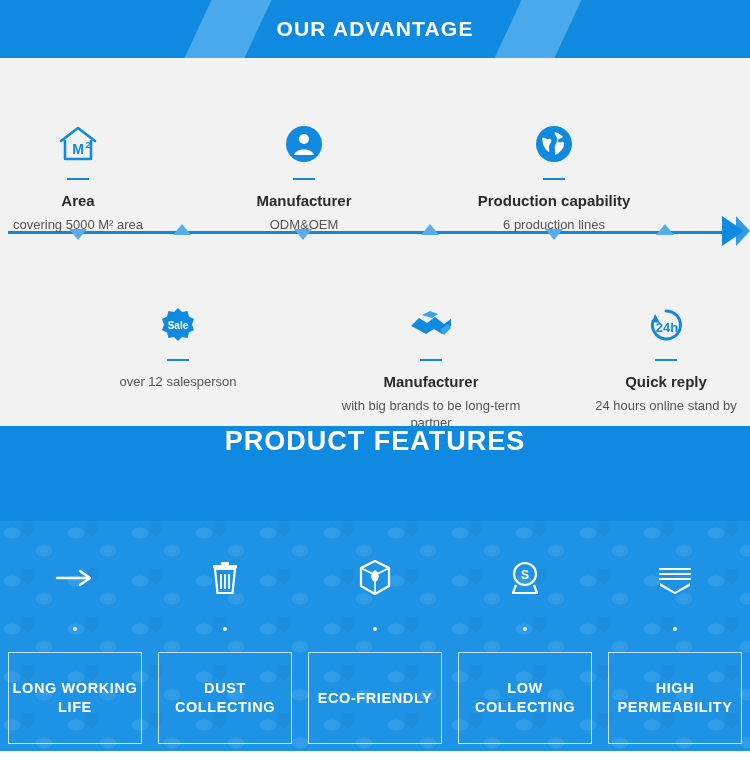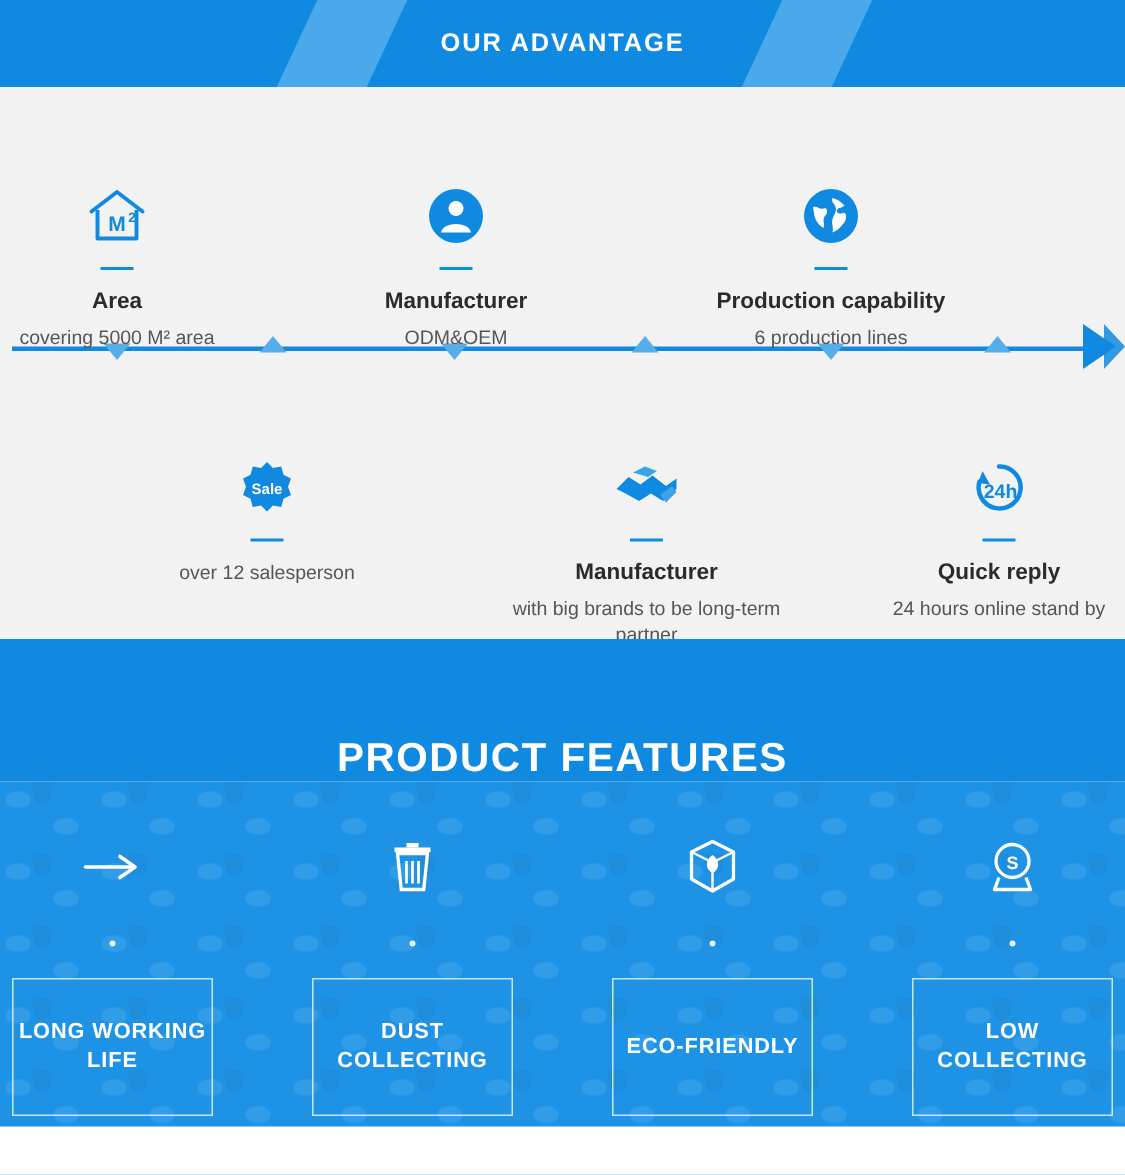--- a/index.html
+++ b/index.html
@@ -22,21 +22,21 @@
   .adv-header .band-left,
   .adv-header .band-right {
     position: absolute; top: 0; height: 58px; width: 60px;
     background: #4aa9ea;
   }
   .adv-header .band-left { left: 198px; transform: skewX(-25deg); }
   .adv-header .band-right { left: 508px; transform: skewX(-25deg); }
   .adv-header .title {
     position: absolute; left: 0; right: 0; top: 0; height: 58px;
     display: flex; align-items: center; justify-content: center;
-    color: #ffffff; font-size: 17px; font-weight: bold; letter-spacing: 1.2px;
+    color: #ffffff; font-size: 21px; font-weight: bold; letter-spacing: 1.2px;
   }
 
   
   .adv-body {
     position: relative;
     height: 368px;
     background: #f2f2f2;
   }
   .axis {
     position: absolute;
@@ -93,21 +93,21 @@
 
   
   .node.top { top: 62px; }
   .node.bottom { top: 243px; }
 
   
   .pf-header {
     position: relative;
     height: 95px;
     background: #1089e0;
-    display: flex; align-items: flex-end; justify-content: center;
+    display: flex; align-items: flex-start; justify-content: center;
   }
   .pf-header .pf-title {
     color: #ffffff;
     font-size: 27px;
     font-weight: bold;
     letter-spacing: 1px;
   }
 
   
   .pf-body {
@@ -326,18 +326,30 @@
             <text x="17" y="19" font-family="Liberation Sans, sans-serif" font-size="12" font-weight="bold" fill="#ffffff" text-anchor="middle">S</text>
             <path d="M8 25 L5 33 L29 33 L26 25" fill="none" stroke="#ffffff" stroke-width="2.2" stroke-linejoin="round"></path>
           </svg>
         </div>
         <div class="dot"></div>
         <div class="pf-box">
           <span>LOW COLLECTING</span>
         </div>
       </div>
 
+      <div class="pf-col">
+        <div class="pf-icon">
+          <svg width="38" height="32" viewBox="0 0 38 32">
+            <path d="M4 7 L34 7 M4 12 L34 12 M4 17 L34 17" stroke="#ffffff" stroke-width="2.2" stroke-linecap="round"></path>
+            <path d="M4 21 L19 30 L34 21 L34 24 L19 32 L4 24 Z" fill="#ffffff"></path>
+          </svg>
+        </div>
+        <div class="dot"></div>
+        <div class="pf-box">
+          <span>HIGH PERMEABILITY</span>
+        </div>
+      </div>
 
     </div>
     <div class="pf-footer"></div>
   </div>
 
 </div>
 
 </body></html>

